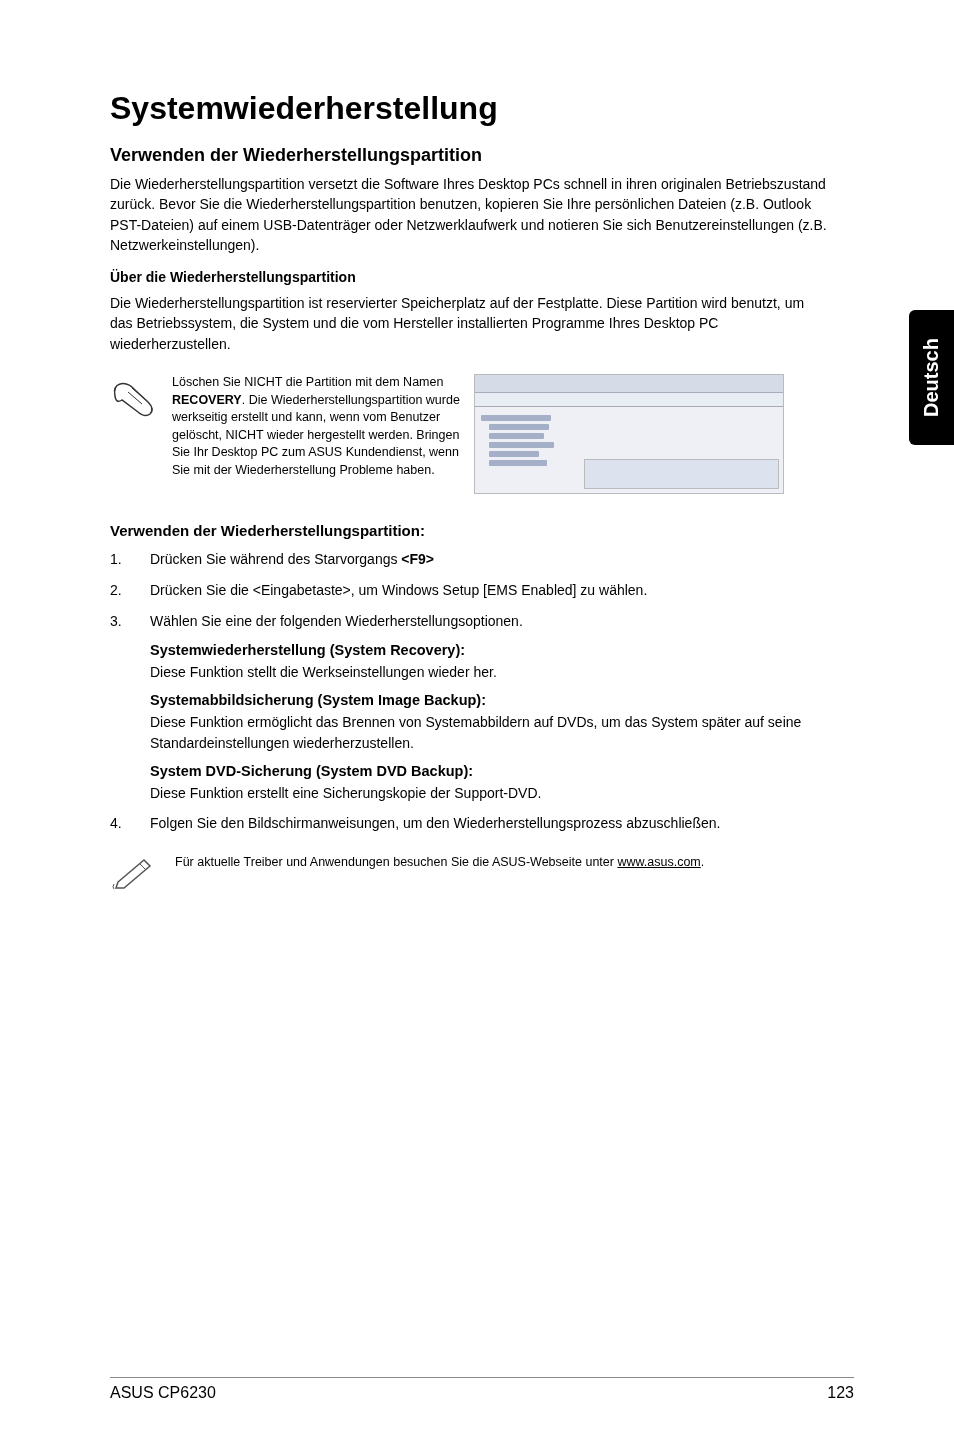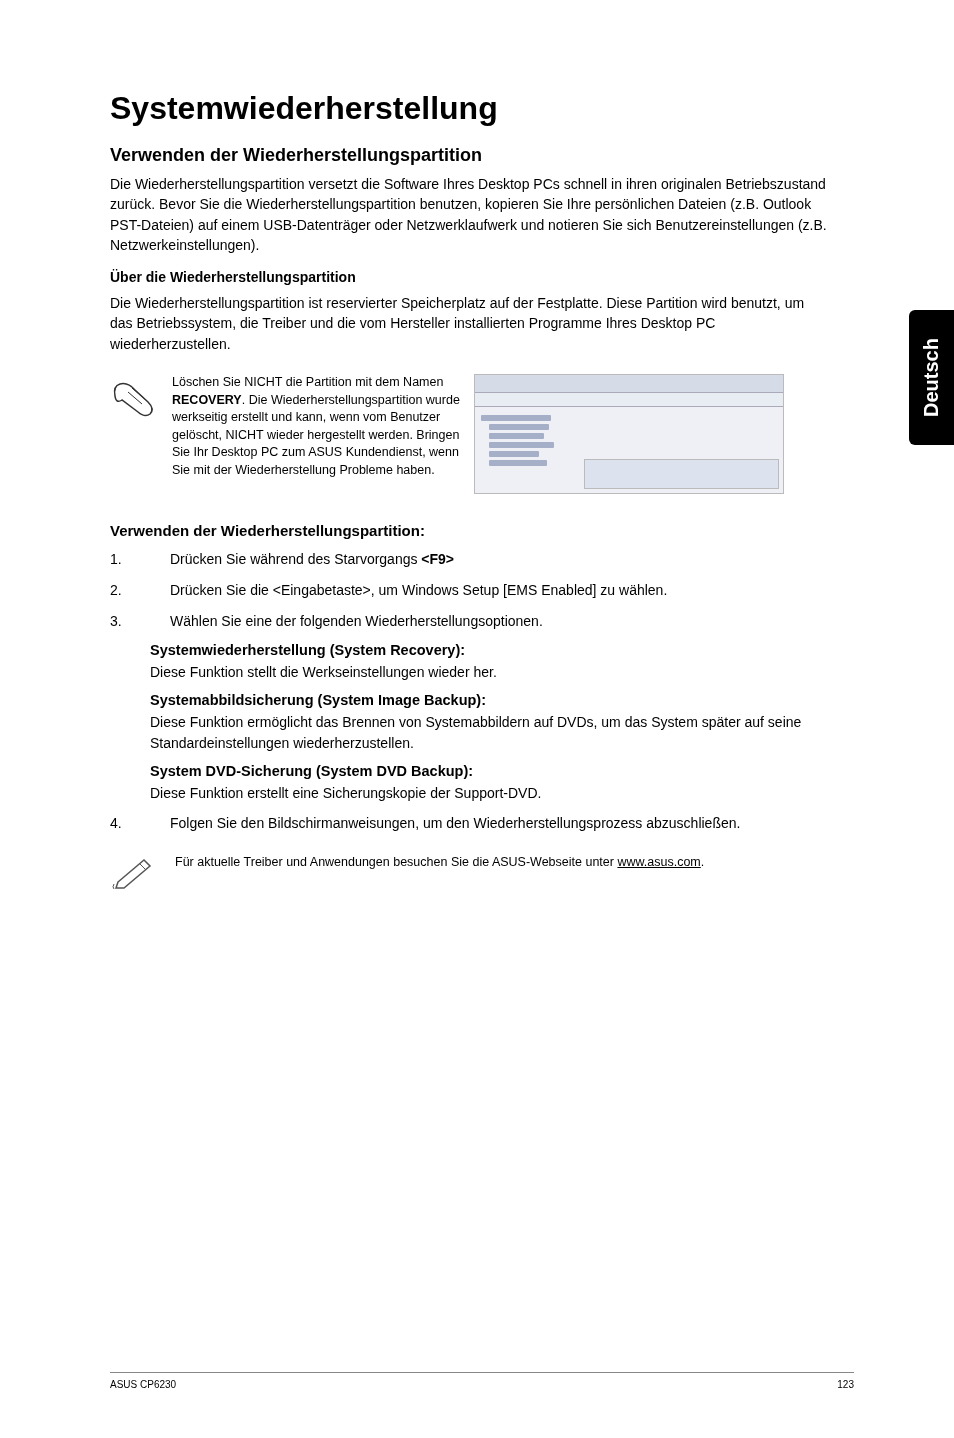--- a/index.html
+++ b/index.html
@@ -104,21 +104,20 @@
       font-size: 14px;
       line-height: 1.5;
       margin-bottom: 10px;
     }
     ol > li .num {
       width: 40px;
       flex-shrink: 0;
     }
     ol > li .li-content {
       flex: 1;
-      margin-left: 20px;
     }
     .subheading {
       font-size: 14.5px;
       font-weight: bold;
       margin-top: 6px;
       margin-bottom: 4px;
     }
     .sub-p {
       font-size: 14px;
       line-height: 1.45;
@@ -156,26 +155,26 @@
       transform: rotate(180deg);
       display: flex;
       align-items: center;
       justify-content: center;
       font-size: 20px;
       font-weight: bold;
       border-radius: 0 6px 6px 0;
     }
     .footer {
       position: absolute;
-      bottom: 48px;
+      bottom: 36px;
       left: 110px;
       right: 100px;
       border-top: 1px solid #888;
       padding-top: 6px;
-      font-size: 10px;
+      font-size: 16px;
       display: flex;
       justify-content: space-between;
       margin-top: 44px;
     }
     .bold {
       font-weight: bold;
     }
     .section-h4 {
       font-size: 15px;
       font-weight: bold;
@@ -186,21 +185,21 @@
 </head>
 <body>
 
 <div class="content">
   <h1>Systemwiederherstellung</h1>
 
   <h2>Verwenden der Wiederherstellungspartition</h2>
   <p class="body-text">Die Wiederherstellungspartition versetzt die Software Ihres Desktop PCs schnell in ihren originalen Betriebszustand zurück. Bevor Sie die Wiederherstellungspartition benutzen, kopieren Sie Ihre persönlichen Dateien (z.B. Outlook PST-Dateien) auf einem USB-Datenträger oder Netzwerklaufwerk und notieren Sie sich Benutzereinstellungen (z.B. Netzwerkeinstellungen).</p>
 
   <h3>Über die Wiederherstellungspartition</h3>
-  <p class="body-text">Die Wiederherstellungspartition ist reservierter Speicherplatz auf der Festplatte. Diese Partition wird benutzt, um das Betriebssystem, die Treiber und die vom Hersteller installierten Programme Ihres Desktop PC wiederherzustellen.</p>
+  <p class="body-text">Die Wiederherstellungspartition ist reservierter Speicherplatz auf der Festplatte. Diese Partition wird benutzt, um das Betriebssystem, die System und die vom Hersteller installierten Programme Ihres Desktop PC wiederherzustellen.</p>
 
   <div class="note-block">
     <div class="note-icon">
       <svg viewBox="0 0 50 45" width="50" height="45">
         <path d="M 5 22 Q 3 12 10 10 Q 18 8 25 16 L 38 28 Q 45 35 40 40 Q 35 44 28 38 L 12 26 Q 6 30 5 22 Z" fill="none" stroke="#333" stroke-width="1.5"></path>
         <path d="M 22 14 L 36 26" fill="none" stroke="#333" stroke-width="1"></path>
         <path d="M 18 18 L 32 30" fill="none" stroke="#333" stroke-width="1"></path>
       </svg>
     </div>
     <div class="note-text">

